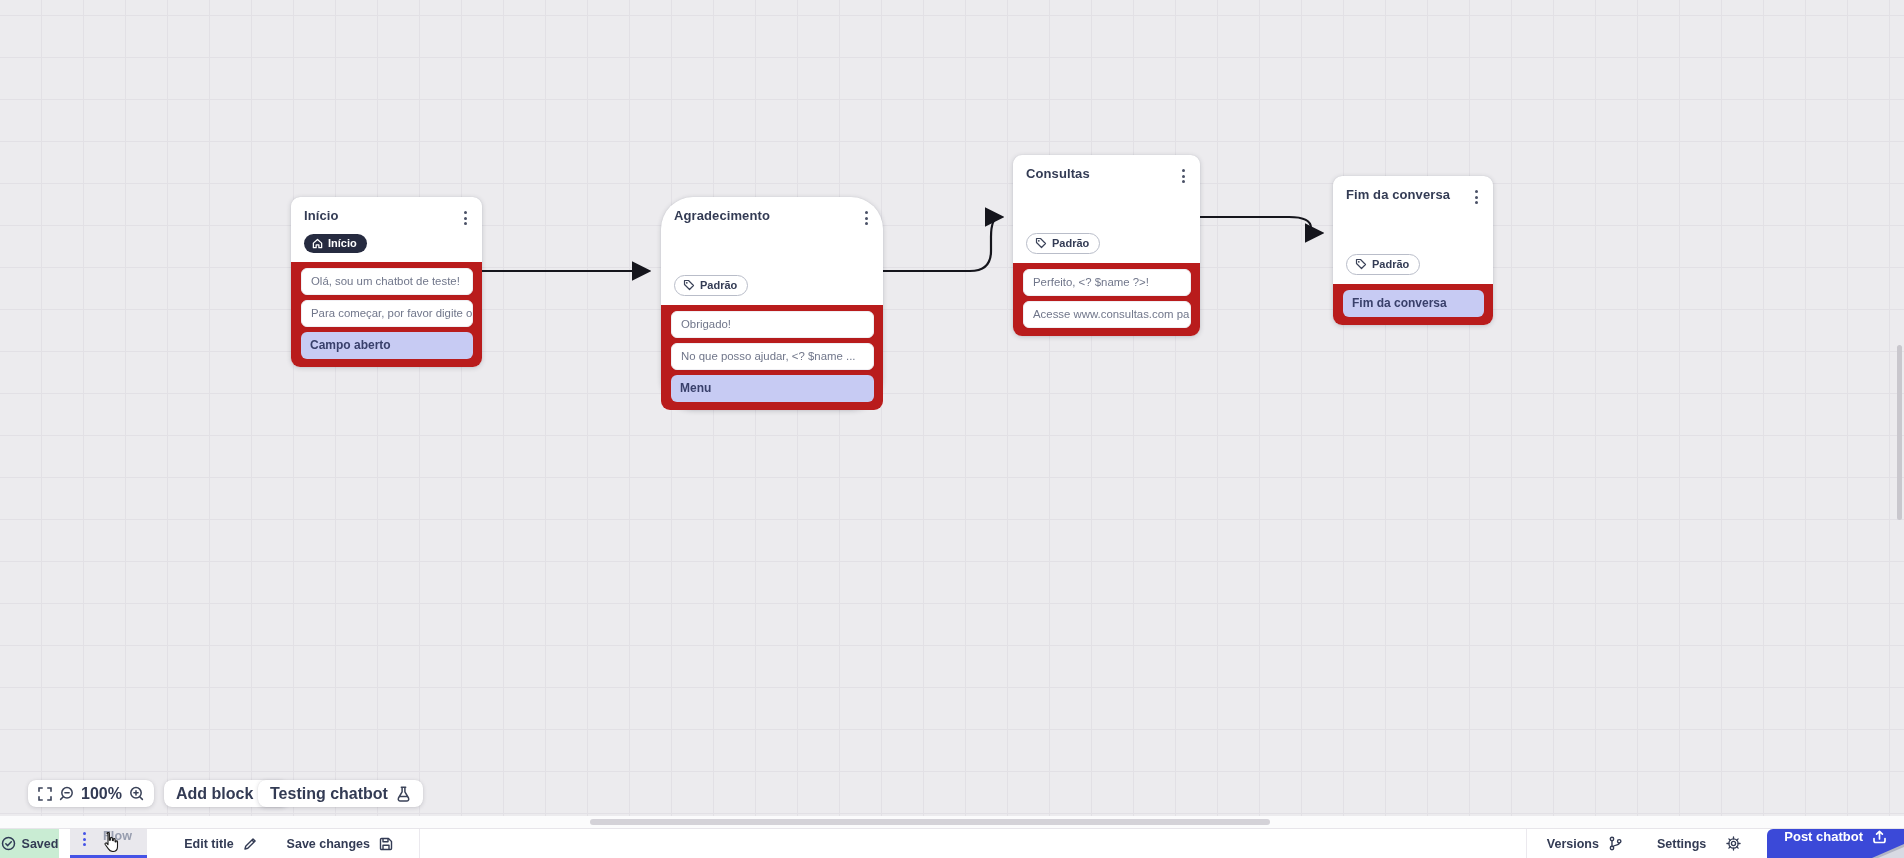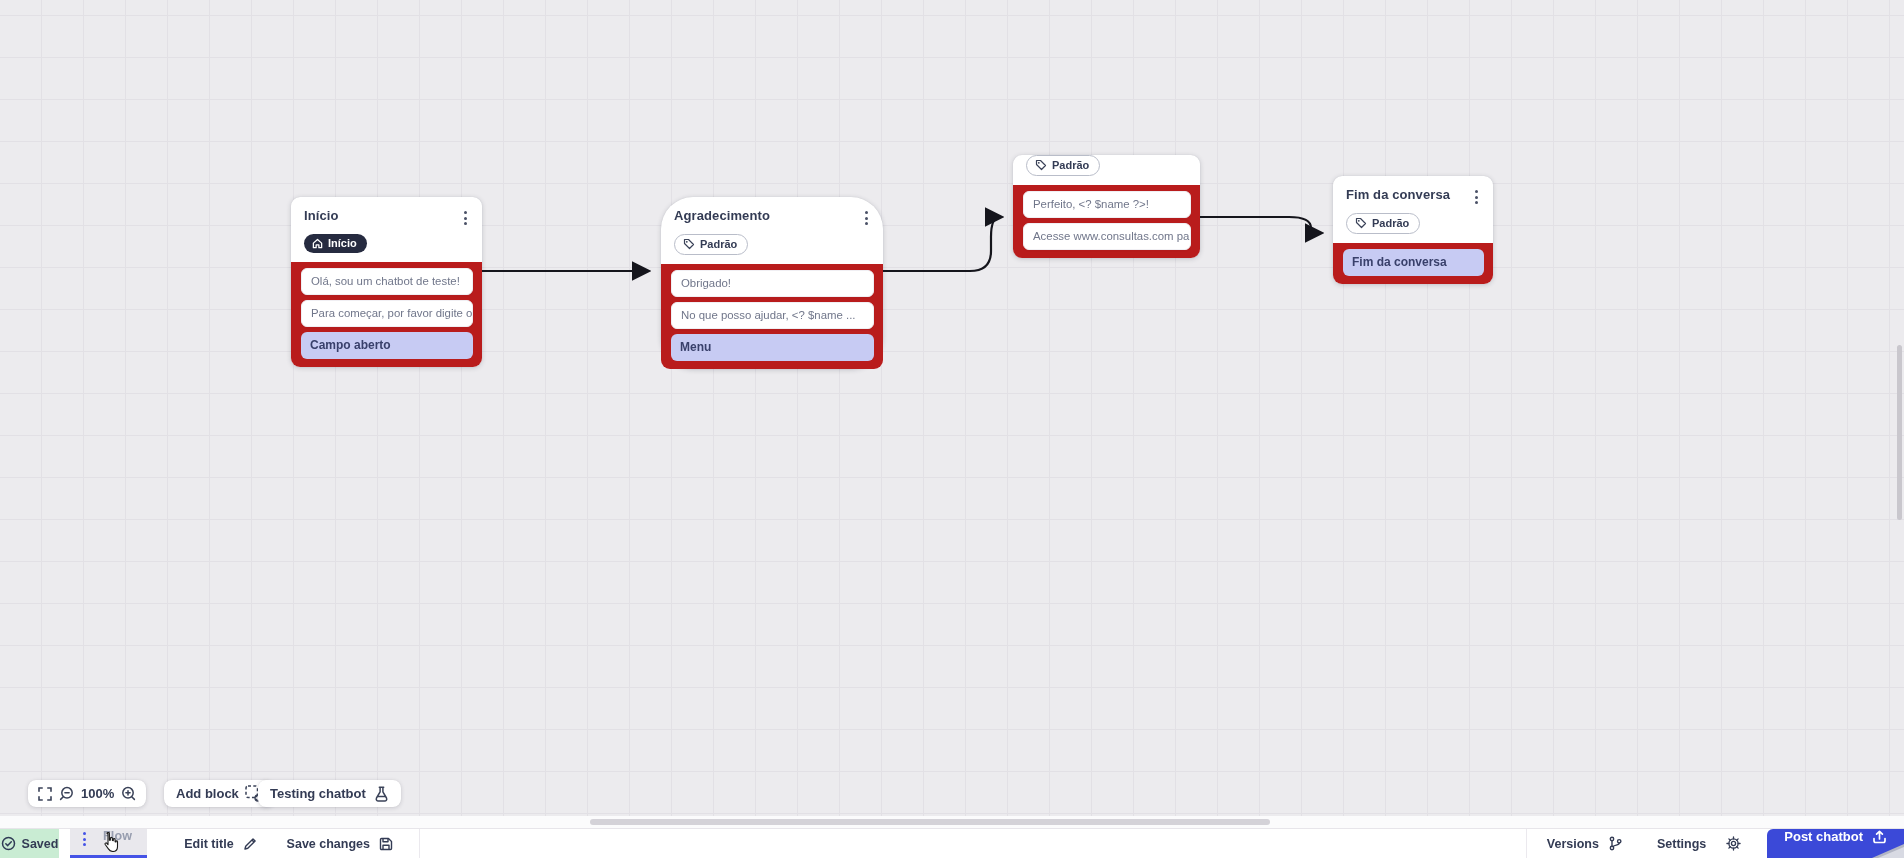--- a/index.html
+++ b/index.html
@@ -27,21 +27,21 @@
   .node-head { display:flex; justify-content:space-between; align-items:flex-start; padding:11px 11px 6px 13px; }
   .node-title { font-size:13px; font-weight:700; color:#333b54; letter-spacing:.1px; }
   .kebab { display:flex; flex-direction:column; gap:2.6px; padding:3px 4px; cursor:pointer; }
   .kebab i { width:3px; height:3px; border-radius:50%; background:#4a5166; display:block; }
   .badge-row { padding:0 13px 9px; }
   .badge {
     display:inline-flex; align-items:center; gap:5px;
     font-size:11px; font-weight:700; border-radius:999px; padding:3px 10px 4px 8px;
   }
   .badge.start { background:#262b40; color:#fff; }
-  .badge.plain { background:#fff; color:#343c55; border:1.5px solid #b9bdc9; }
+  .badge.plain { background:#fff; color:#343c55; border:1.5px solid #b9bdc9;margin-top:41px; }
   .node-body {
     background:#b91c1c; border-radius:0 0 9px 9px; padding:1px 9px 8px 10px;
   }
   .msg {
     margin-top:5px; background:#fff; border:1px solid #f0eff3; border-radius:6px;
     padding:6px 9px 7px; font-size:11.4px; color:#70768a;
     white-space:nowrap; overflow:hidden; box-shadow:0 1px 2px rgba(40,40,60,.05);
   }
   .action {
     margin-top:5px; background:#c7cbf3; border-radius:6px; padding:6px 9px 7px;
@@ -49,21 +49,21 @@
   }
   #node-inicio        { left:291px;  top:197px; width:191px; }
   #node-agradecimento { left:661px;  top:197px; width:222px;border-radius:32px; }
   #node-consultas     { left:1013px; top:155px; width:187px; }
   #node-fim           { left:1333px; top:176px; width:160px; }
 
   
   .float-card {
     position:absolute; top:780px; height:27px; background:#fff; border-radius:8px;
     box-shadow:0 1px 4px rgba(30,30,50,.16), 0 0 1px rgba(30,30,50,.12);
-    display:flex; align-items:center; font-size:13px; font-weight:700; color:#333b54;
+    display:flex; align-items:center; font-size:16px; font-weight:700; color:#333b54;
   }
   #zoom-card    { left:28px;  padding:0 10px; gap:7px; }
   #add-card     { left:144px; padding:0 12px; gap:6px;margin-left:20px; }
   #testing-card { left:258px; padding:0 12px; gap:8px; }
   .tool-icon { display:flex; align-items:center; cursor:pointer; }
 
   
   .hscroll-track { position:absolute; left:0; right:0; bottom:30px; height:12px; background:#fbfbfc; }
   .hscroll-thumb { position:absolute; left:590px; top:3px; width:680px; height:6px; border-radius:3px; background:#d4d2d8; }
   .vscroll-thumb { position:absolute; right:2px; top:345px; width:5px; height:175px; border-radius:3px; background:#c9c7cd; }
@@ -166,20 +166,28 @@
     </span>
   </div>
   <div class="node-body">
     <div class="msg">Obrigado!</div>
     <div class="msg">No que posso ajudar, &lt;? $name ...</div>
     <div class="action">Menu</div>
   </div>
 </div>
 
 <div class="node" id="node-consultas">
+  <div class="node-head">
+    <span class="node-title">Consultas</span>
+    <span class="kebab">
+        <i></i>
+        <i></i>
+        <i></i>
+      </span>
+  </div>
   <div class="badge-row">
     <span class="badge plain">
       <svg width="12" height="12" viewBox="0 0 12 12" fill="none" stroke="#3a4258" stroke-width="1.2" stroke-linejoin="round">
           <path d="M1.5 1.5h4l5 5-4 4-5-5v-4z"></path>
           <circle cx="3.8" cy="3.8" r=".9" fill="#3a4258" stroke="none"></circle>
         </svg>
       <span>Padrão</span>
     </span>
   </div>
   <div class="node-body">

